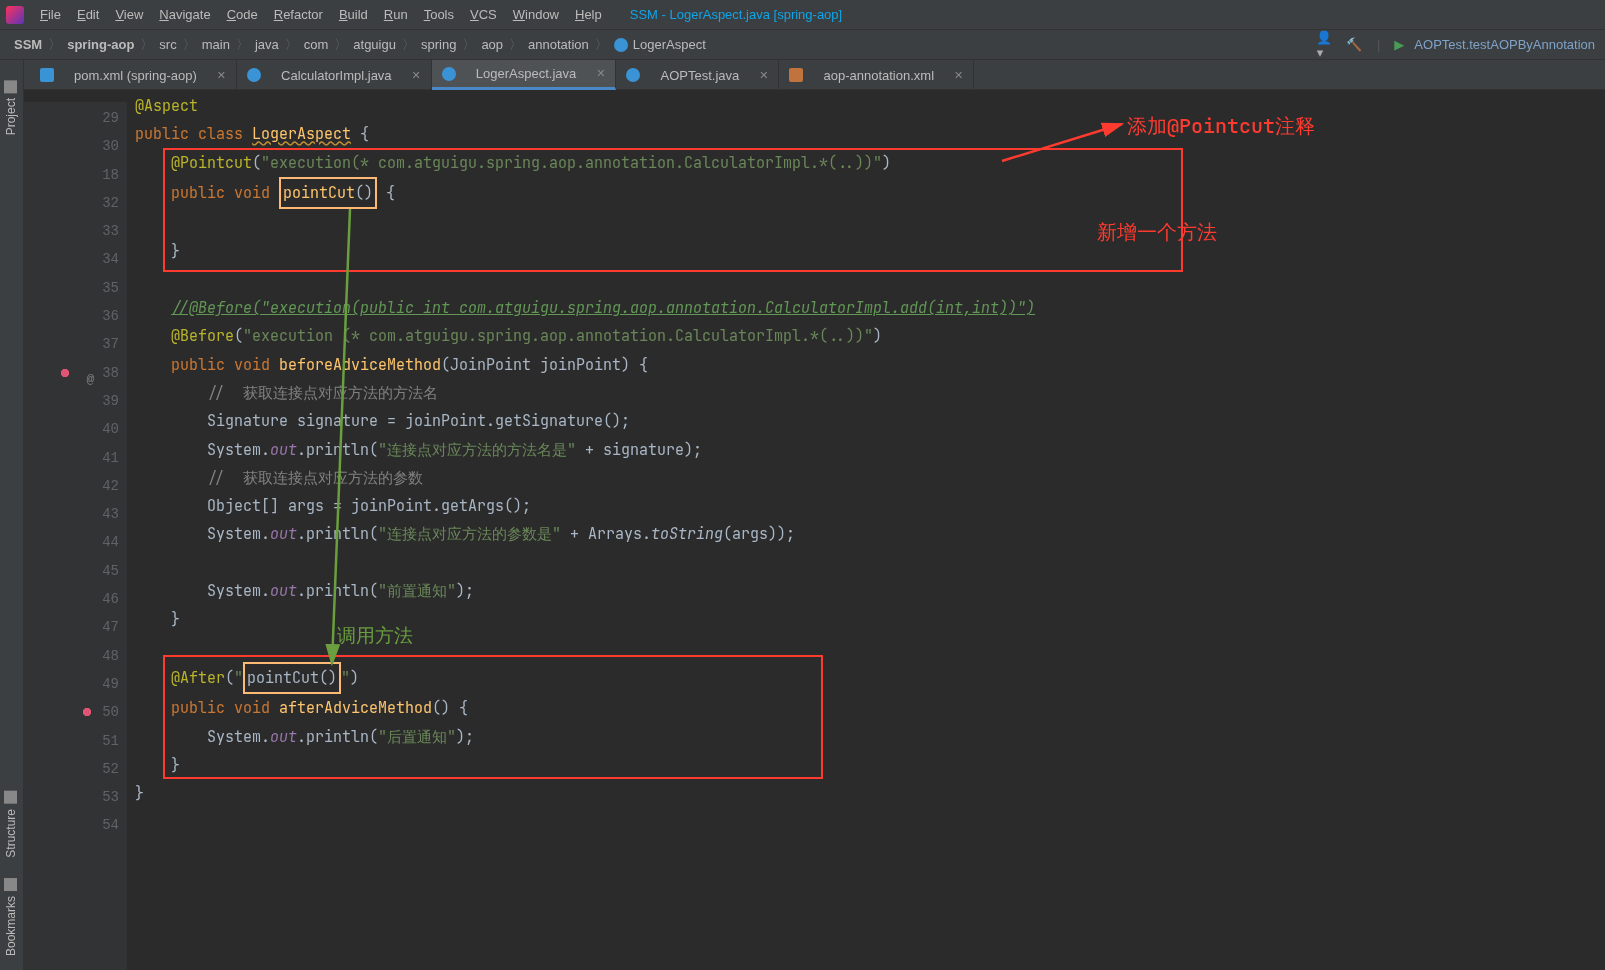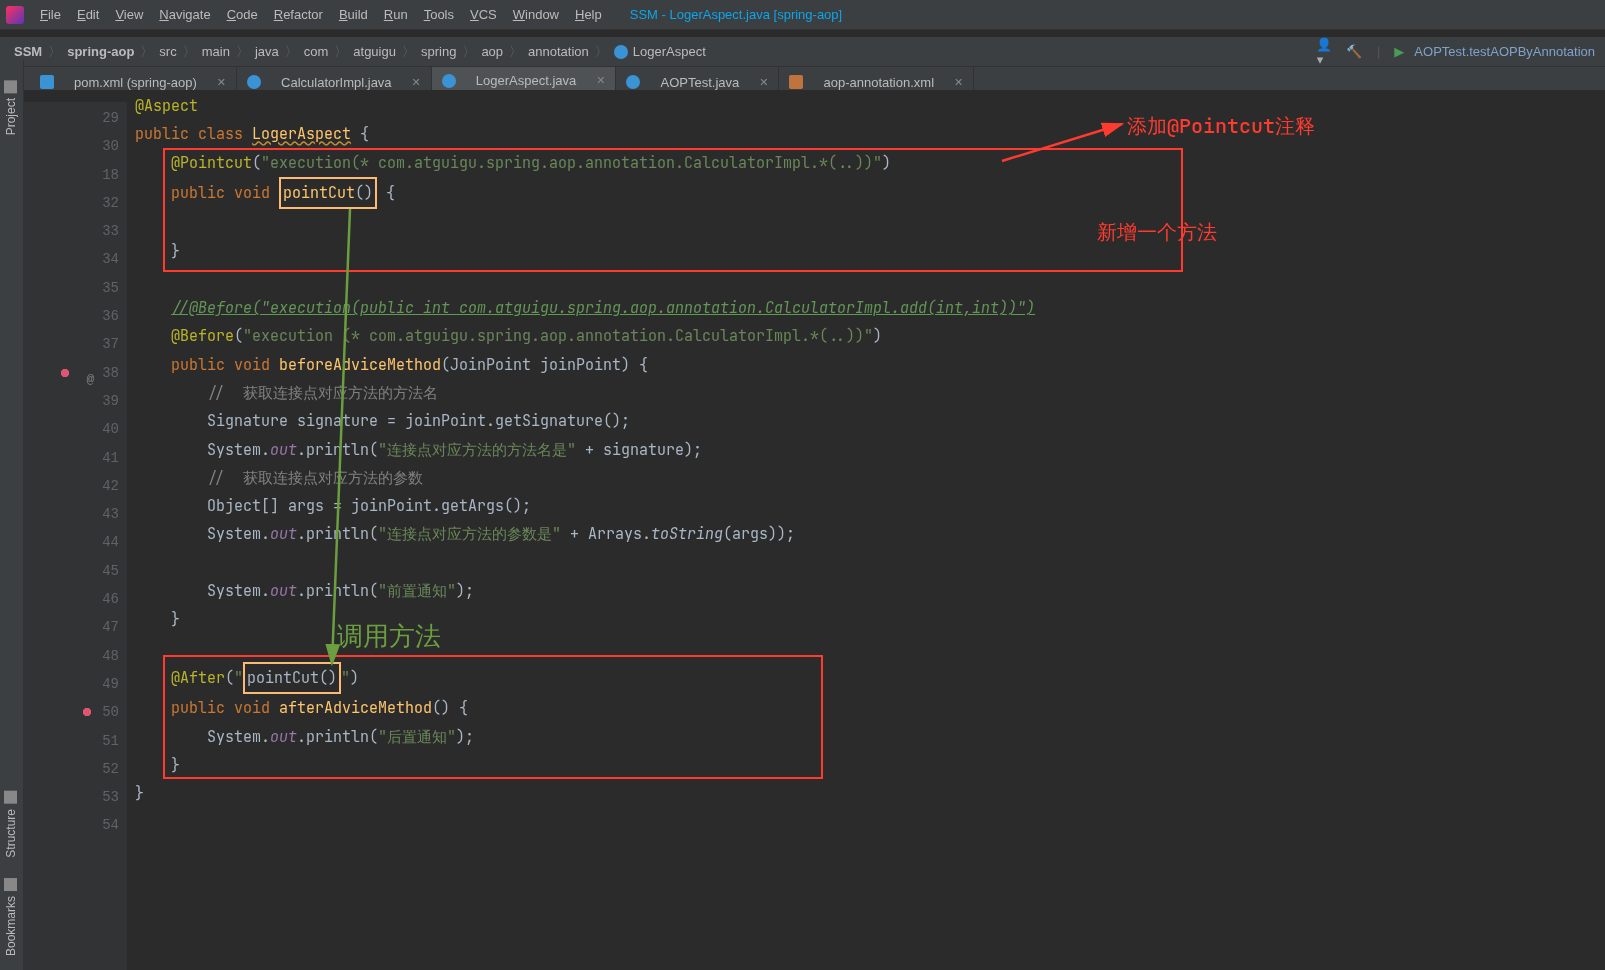--- a/index.html
+++ b/index.html
@@ -2,21 +2,21 @@
 <html><head>
 <meta charset="utf-8">
 <style>
 * { margin:0; padding:0; box-sizing:border-box; }
 body { font-family:"Segoe UI",Arial,sans-serif; background:#2b2b2b; color:#a9b7c6; font-size:13px; overflow:hidden; width:1605px; height:970px; position:relative; }
 .menubar { height:30px; background:#3c3f41; display:flex; align-items:center; padding:8px 6px; border-bottom:1px solid #323232; }
 .menubar .logo { width:18px; height:18px; background:linear-gradient(135deg,#fe315d,#5b35b8); border-radius:3px; margin-right:8px; }
 .menubar .mi { padding:0 8px; color:#bbb; cursor:pointer; }
 .menubar .mi u { text-decoration:underline; }
 .menubar .title { margin-left:20px; color:#0ea5e9; }
-.navbar { height:30px; background:#3c3f41; display:flex; align-items:center; padding:0 10px; border-bottom:1px solid #323232;margin-top:7px; }
+.navbar { height:30px; background:#3c3f41; display:flex; align-items:center; padding:0 10px; border-bottom:1px solid #323232; }
 .crumb { color:#bbb; padding:0 4px; }
 .crumb.bold { font-weight:bold; }
 .chev { color:#666; padding:0 2px; }
 .nav-right { margin-left:auto; display:flex; align-items:center; gap:14px; }
 .icon-sm { width:16px; height:16px; display:inline-flex; align-items:center; justify-content:center; color:#aaa; }
 .run-cfg { color:#7fa2c9; padding-left:6px; }
 .play-icon { color:#499c54; }
 .hammer-icon { color:#499c54; }
 .tabbar { height:30px; background:#3c3f41; display:flex; align-items:center; padding-left:30px; border-bottom:1px solid #323232; }
 .tab { height:30px; display:flex; align-items:center; padding:0 10px; color:#bbb; gap:20px; cursor:pointer; border-right:1px solid #323232; }
@@ -41,21 +41,21 @@
 .hl-str { color:#6a8759; }
 .hl-name { color:#ffc66d; }
 .hl-field { color:#9876aa; font-style:italic; }
 .hl-static { font-style:italic; }
 .hl-cm { color:#808080; }
 .hl-cm2 { color:#629755; font-style:italic; text-decoration:underline; }
 .hl-param { color:#a9b7c6; }
 .box-red { position:absolute; border:2px solid #ff3b30; pointer-events:none; }
 .box-green-sm { border:2px solid #fdba74; padding:0px 2px; display:inline-block; }
 .anno-red { color:#ff3b30; font-size:20px; font-weight:500; position:absolute; }
-.anno-green { color:#6a9e3f; font-size:26px; font-weight:500; position:absolute; }
+.anno-green { color:#6a9e3f; font-size:19px; font-weight:500; position:absolute; }
 .arrow { position:absolute; pointer-events:none; }
 .orange-underline { text-decoration:underline wavy #c19033; }
 </style>
 </head>
 <body>
 
 <div class="menubar">
   <div class="logo"></div>
   <div id="menu-items"><span class="mi"><u>F</u>ile</span><span class="mi"><u>E</u>dit</span><span class="mi"><u>V</u>iew</span><span class="mi"><u>N</u>avigate</span><span class="mi"><u>C</u>ode</span><span class="mi"><u>R</u>efactor</span><span class="mi"><u>B</u>uild</span><span class="mi"><u>R</u>un</span><span class="mi"><u>T</u>ools</span><span class="mi"><u>V</u>CS</span><span class="mi"><u>W</u>indow</span><span class="mi"><u>H</u>elp</span></div>
   <div class="title">SSM - LogerAspect.java [spring-aop]</div>

